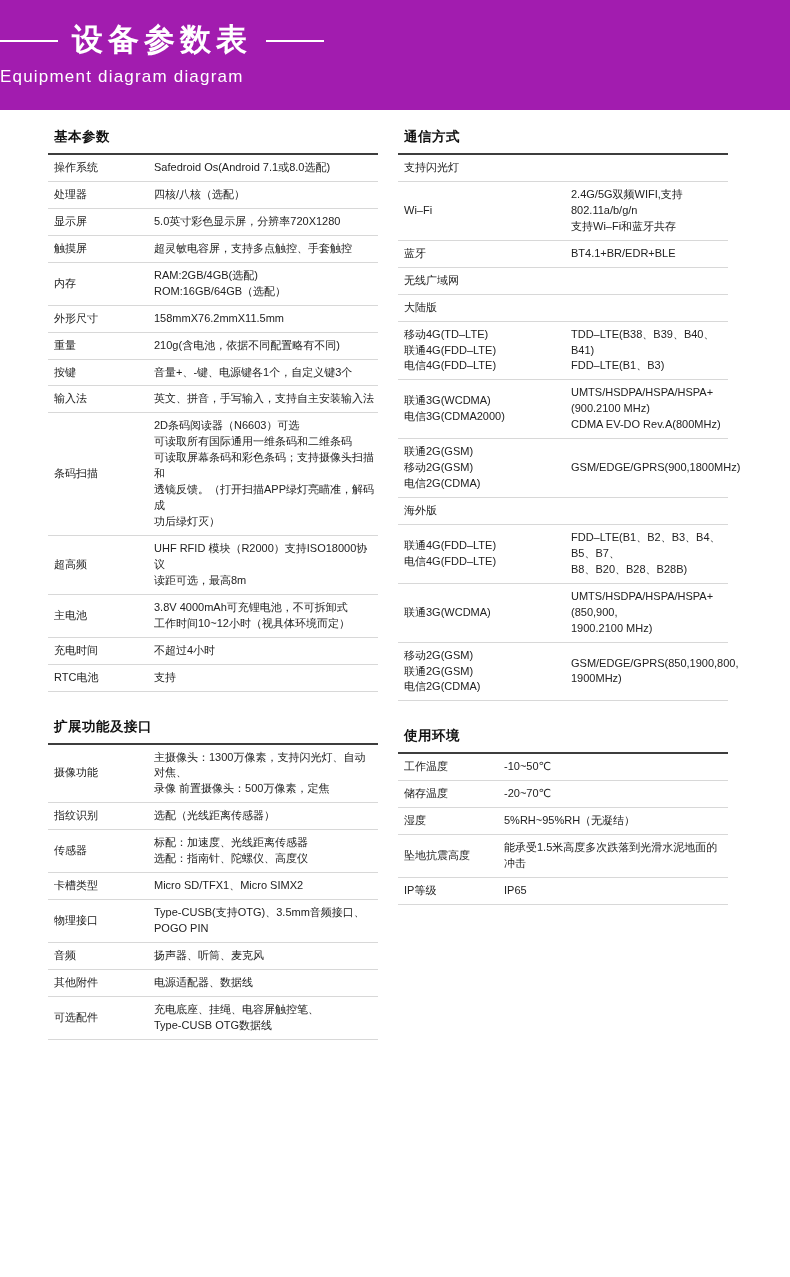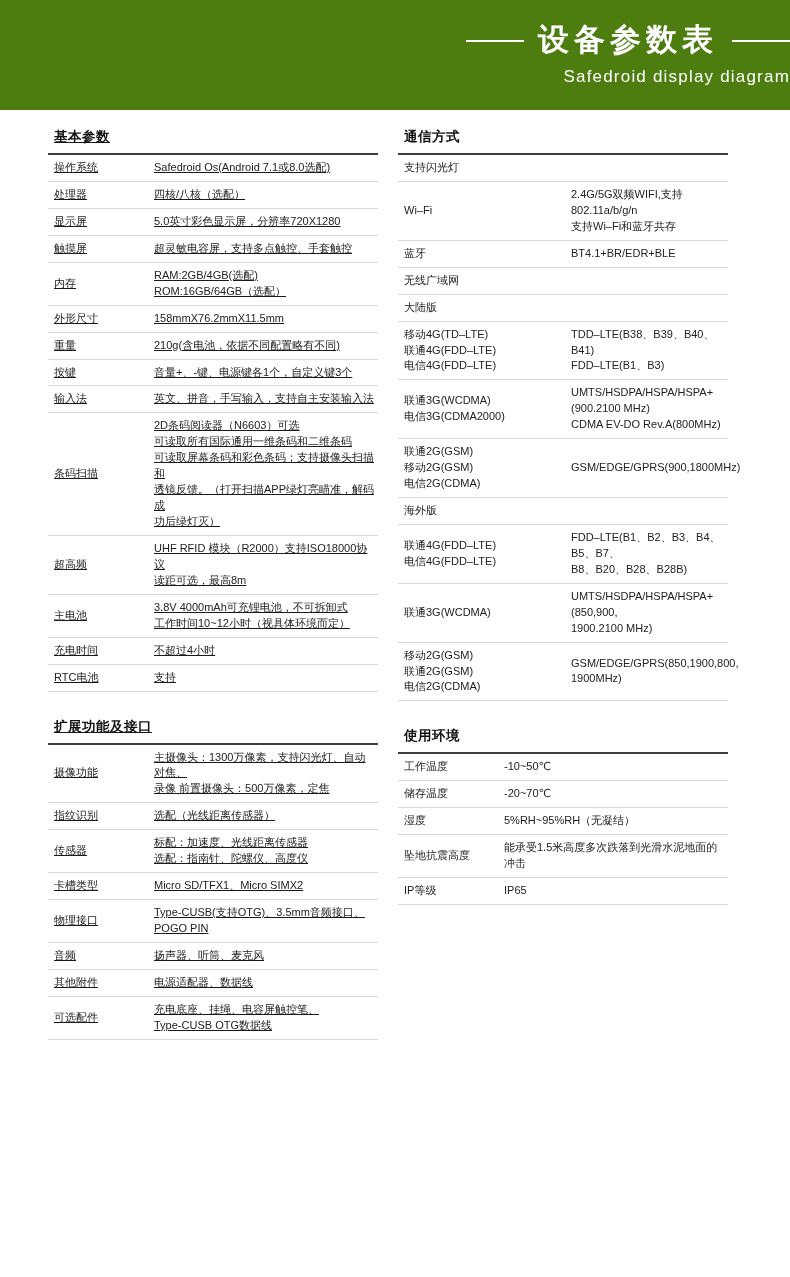--- a/index.html
+++ b/index.html
@@ -13,25 +13,25 @@
     font-family: "Liberation Sans", "DejaVu Sans", sans-serif;
     color: #1a1a1a;
     position: relative;
     overflow: hidden;
   }
 
   
   .banner {
     width: 790px;
     height: 110px;
-    background: #4d7c0f;
+    background: #a21caf;
     color: #ffffff;
     display: flex;
     flex-direction: column;
-    align-items: flex-end;
+    align-items: flex-start;
     justify-content: center;
     box-sizing: border-box;
   }
   .banner-title-row {
     display: flex;
     align-items: center;
     justify-content: center;
     gap: 14px;
   }
   .banner-rule {
@@ -55,21 +55,20 @@
   
   .content {
     position: relative;
     padding: 22px 0 0 0;
   }
   .col-left {
     position: absolute;
     left: 48px;
     top: 18px;
     width: 330px;
-    text-decoration: underline;
   }
   .col-right {
     position: absolute;
     left: 398px;
     top: 18px;
     width: 330px;
   }
 
   .section-title {
     font-size: 13.5px;
@@ -113,21 +112,21 @@
 </style>
 </head>
 <body>
 
 <div class="banner">
   <div class="banner-title-row">
     <span class="banner-rule"></span>
     <span class="banner-title">设备参数表</span>
     <span class="banner-rule"></span>
   </div>
-  <div class="banner-sub">Safedroid display diagram</div>
+  <div class="banner-sub">Equipment diagram diagram</div>
 </div>
 
 <div class="content">
   <div class="col-left">
       <div class="section-block">
         <div class="section-title">基本参数</div>
         <table class="spec">
           <tbody>
             <tr>
               <td class="k multi">操作系统</td>

